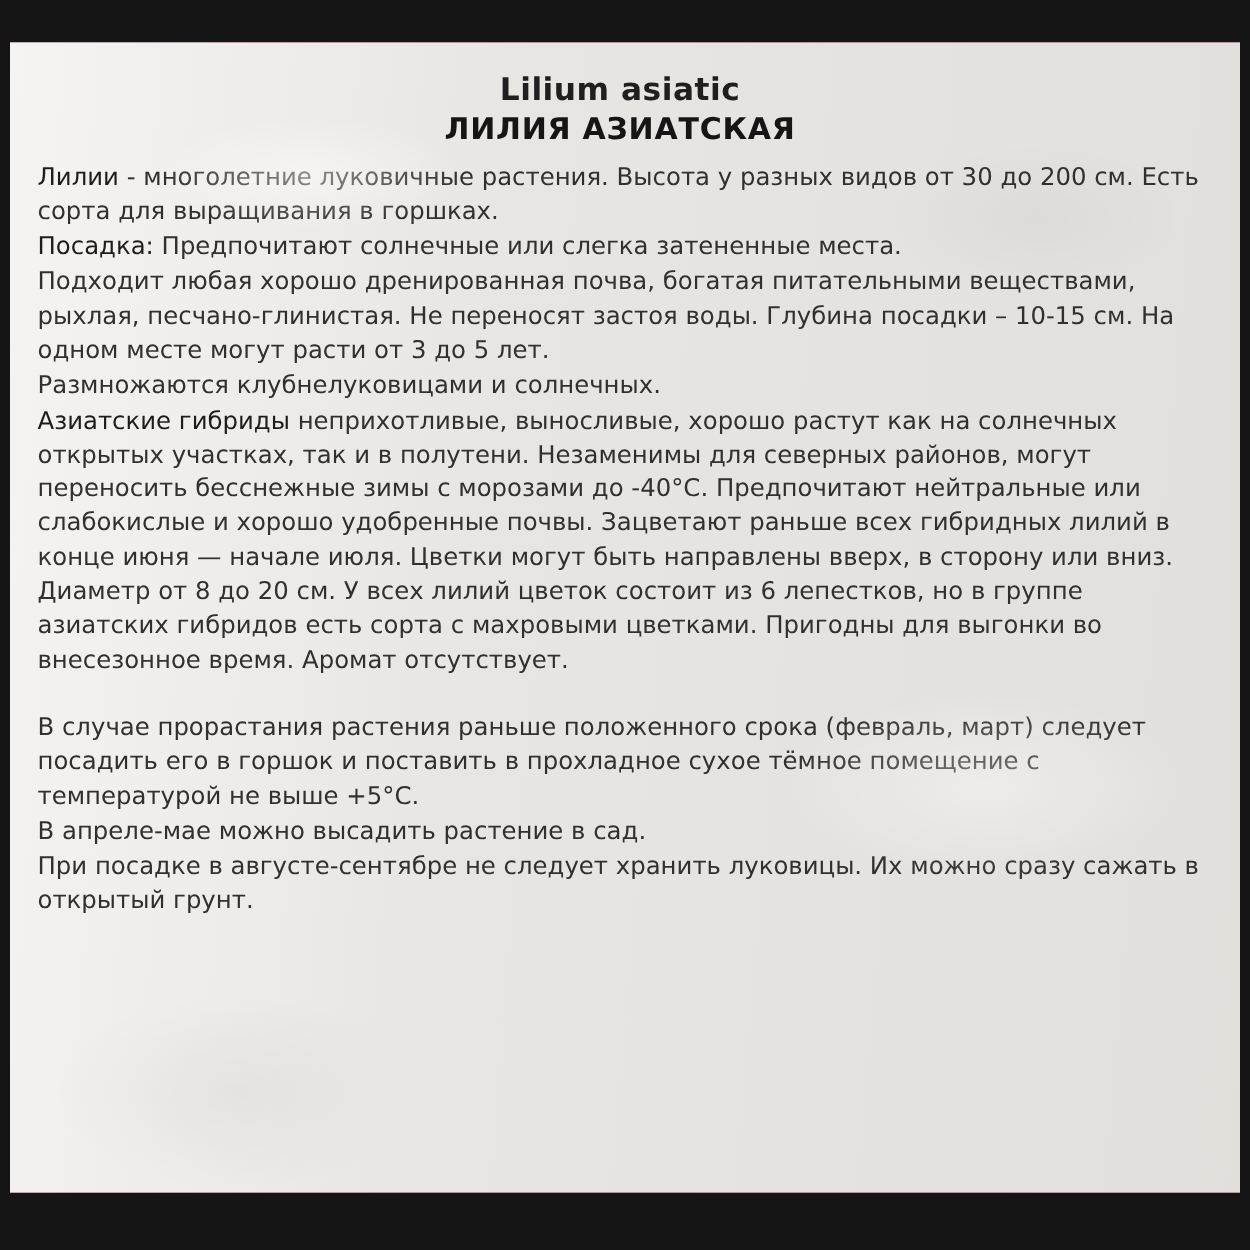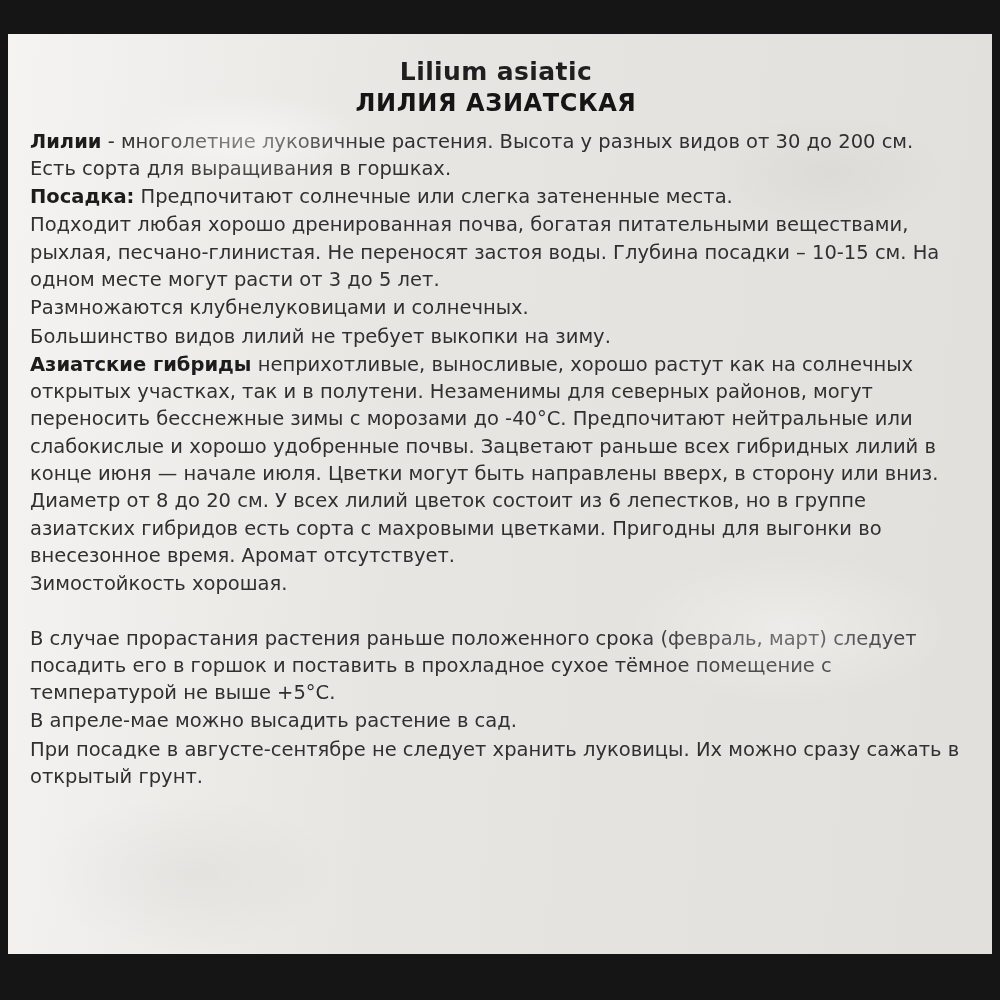--- a/index.html
+++ b/index.html
@@ -62,21 +62,21 @@
     font-size: 19.5px;
     line-height: 1.40;
     color: #303030;
     padding: 0 6px 0 8px;
   }
   .para {
     margin: 0 0 1px 0;
     text-align: left;
   }
   .para b {
-    font-weight: bold;
+    font-weight: normal;
     color: #1c1c1c;
   }
   .gap {
     height: 26px;
   }
   
   .blot {
     position: absolute;
     border-radius: 50%;
     pointer-events: none;
@@ -100,23 +100,21 @@
     <div class="title-block">
       <div class="latin-name">Lilium asiatic</div>
       <div class="ru-name">ЛИЛИЯ АЗИАТСКАЯ</div>
     </div>
 
     <div class="body-text">
       <p class="para"><b>Лилии</b><span> - многолетние луковичные растения. Высота у разных видов от 30 до 200 см. Есть сорта для выращивания в горшках.</span></p>
       <p class="para"><b>Посадка:</b><span> Предпочитают солнечные или слегка затененные места.</span></p>
       <p class="para"><b></b><span>Подходит любая хорошо дренированная почва, богатая питательными веществами, рыхлая, песчано-глинистая. Не переносят застоя воды. Глубина посадки – 10-15 см. На одном месте могут расти от 3 до 5 лет.</span></p>
       <p class="para"><b></b><span>Размножаются клубнелуковицами и солнечных.</span></p>
-      <p class="para"><b></b><span>Большинство видов лилий не требует выкопки на зиму.</span></p>
       <p class="para"><b>Азиатские гибриды</b><span> неприхотливые, выносливые, хорошо растут как на солнечных открытых участках, так и в полутени. Незаменимы для северных районов, могут переносить бесснежные зимы с морозами до -40°С. Предпочитают нейтральные или слабокислые и хорошо удобренные почвы. Зацветают раньше всех гибридных лилий в конце июня — начале июля. Цветки могут быть направлены вверх, в сторону или вниз. Диаметр от 8 до 20 см. У всех лилий цветок состоит из 6 лепестков, но в группе азиатских гибридов есть сорта с махровыми цветками. Пригодны для выгонки во внесезонное время. Аромат отсутствует.</span></p>
-      <p class="para"><b></b><span>Зимостойкость хорошая.</span></p>
 
       <div class="gap"></div>
 
       <p class="para"><span>В случае прорастания растения раньше положенного срока (февраль, март) следует посадить его в горшок и поставить в прохладное сухое тёмное помещение с температурой не выше +5°С.</span></p>
       <p class="para"><span>В апреле-мае можно высадить растение в сад.</span></p>
       <p class="para"><span>При посадке в августе-сентябре не следует хранить луковицы. Их можно сразу сажать в открытый грунт.</span></p>
     </div>
 
   </div>
 </div>

